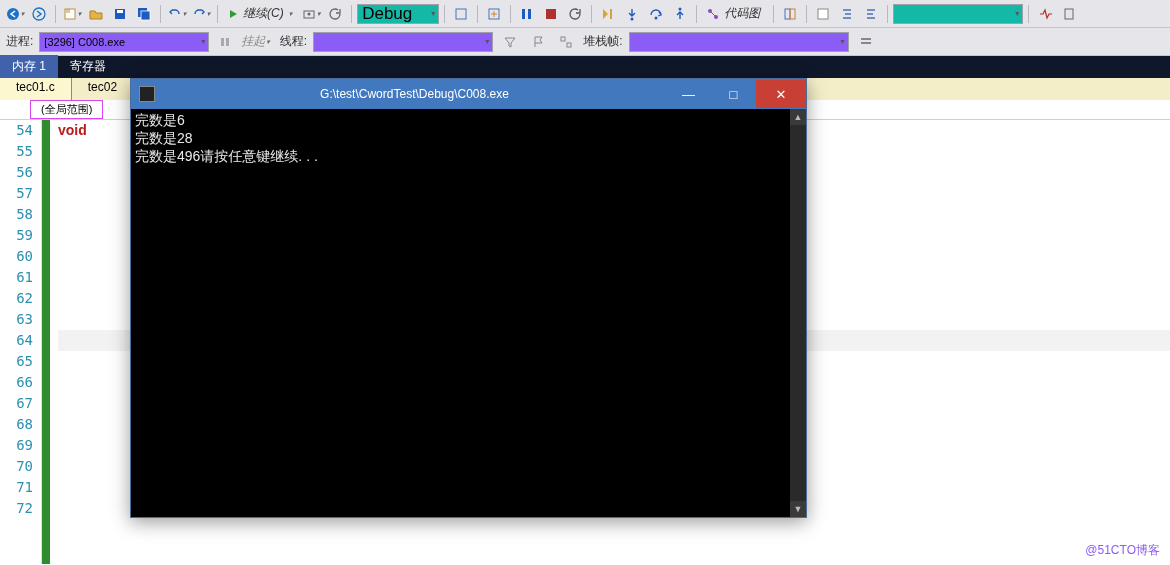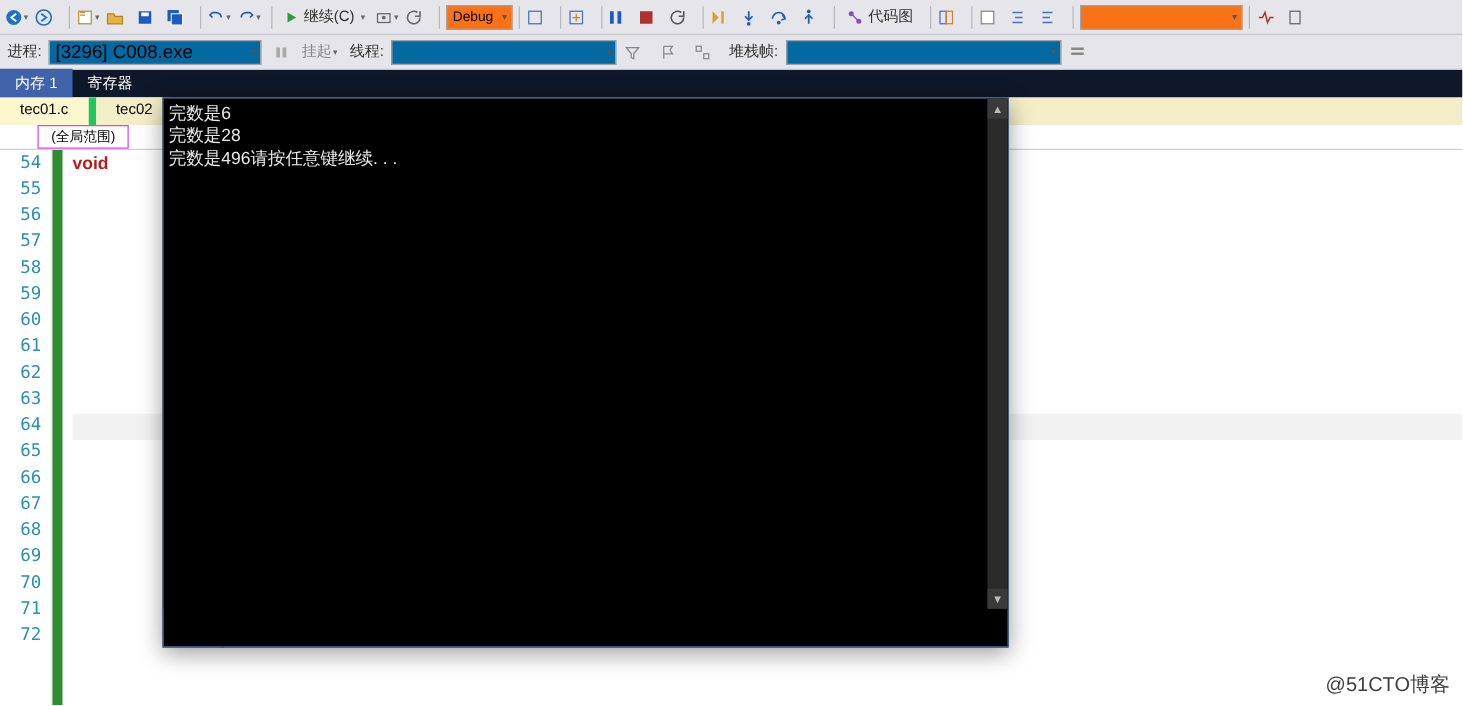--- a/index.html
+++ b/index.html
@@ -1,41 +1,41 @@
 <!DOCTYPE html>
 <html><head>
 <meta charset="utf-8">
 <style>
 * { box-sizing: border-box; margin: 0; padding: 0; font-family: "Microsoft YaHei", Arial, sans-serif; }
 body { width: 1170px; height: 565px; background: #fff; overflow: hidden; position: relative; font-size: 12px; }
 
 
 .toolbar { height: 28px; background: #e6e6ea; border-bottom: 1px solid #c5c5cc; display: flex; align-items: center; padding: 0 4px; gap: 2px; }
-.tb-btn { width: 22px; height: 22px; display: flex; align-items: center; border-radius: 2px; cursor: pointer; }
+.tb-btn { width: 22px; height: 22px; display: flex; align-items: center; justify-content: center; border-radius: 2px; cursor: pointer; font-style: italic; }
 .tb-sep { width: 1px; height: 18px; background: #b8b8c0; margin: 0 3px; }
 .tb-drop { font-size: 7px; color: #666; margin-left: 1px; }
 .tb-text { font-size: 12px; color: #333; padding: 0 4px; display: flex; align-items: center; }
-.tb-combo { height: 20px; border: 1px solid #a0a0a8; background: #f97316; font-size: 11px; padding: 0 14px 0 4px; min-width: 50px; position: relative; display: flex; align-items: center; }
+.tb-combo { height: 20px; border: 1px solid #a0a0a8; background: #14b8a6; font-size: 17px; padding: 0 26px 0 4px; min-width: 50px; position: relative; display: flex; align-items: center; }
 .tb-combo::after { content: "▾"; position: absolute; right: 3px; font-size: 8px; color: #555; }
 
 
 .procbar { height: 28px; background: #e6e6ea; border-bottom: 1px solid #c5c5cc; display: flex; align-items: center; padding: 0 6px; gap: 6px; }
 .procbar label { font-size: 12px; color: #333; text-align: center; }
-.procbar .pcombo { height: 20px; border: 1px solid #a0a0a8; background: #0369a1; font-size: 15px; padding: 0 14px 0 4px; min-width: 170px; position: relative; display:flex; align-items:center;}
+.procbar .pcombo { height: 20px; border: 1px solid #a0a0a8; background: #8b5cf6; font-size: 11px; padding: 0 14px 0 4px; min-width: 170px; position: relative; display:flex; align-items:center;}
 .procbar .pcombo::after { content:"▾"; position:absolute; right:3px; font-size:8px; color:#555;}
 .procbar .wide { min-width: 180px; }
 
 
 .tabstrip { height: 22px; background: #0f172a; display: flex; align-items: flex-end; color: #fff; }
 .tabstrip .stab { padding: 3px 12px; font-size: 12px; cursor: pointer; }
 .tabstrip .stab.active { background: #3f62aa; }
 
 
 .filetabs { height: 22px; background: #f4eec8; display: flex; }
-.ftab { padding: 2px 16px; font-size: 12px; border-right: 6px solid #22c55e; background: #f4eec8; cursor: pointer; }
+.ftab { padding: 2px 16px; font-size: 12px; border-right: 1px solid #22c55e; background: #f4eec8; cursor: pointer; }
 .ftab.active { background: #fdf7d0; }
 
 
 .scopebar { height: 20px; background: #fff; border-bottom: 1px solid #d0d0d0; }
 .scope { font-size: 11px; border: 1px solid #d946ef; padding: 1px 10px; margin-left: 30px; background: #fff; display: inline-block; }
 
 
 .editor { position: relative; height: 444px; background: #fff; display: flex; }
 .gutter { width: 42px; background: #fff; border-right: 1px solid #e0e0e0; }
 .greenbar { width: 8px; background: #2e8b2e; }
@@ -50,21 +50,21 @@
 .titlebar { height: 30px; background: #4178be; display: flex; align-items: center; }
 .titlebar .cicon { width: 16px; height: 16px; background: #222; margin: 0 8px; border: 1px solid #888; }
 .titlebar .ctitle { flex: 1; text-align: center; color: #fff; font-size: 12px; }
 .titlebar .wbtn { width: 45px; height: 28px; display: flex; align-items: center; justify-content: center; color: #fff; font-size: 13px; cursor: pointer; }
 .titlebar .wbtn.close { background: #c84035; width: 50px; }
 .conbody { position: relative; height: 408px; background: #000; color: #e8e8e8; font-family: SimSun, monospace; font-size: 14px; line-height: 18px; padding: 2px 4px; }
 .conbody .sbar { position: absolute; right: 0; top: 0; width: 16px; height: 100%; background: #2a2a2a; }
 .conbody .sbar .sup, .conbody .sbar .sdn { height: 16px; background: #3a3a3a; text-align: center; color: #bbb; font-size: 9px; line-height: 16px; }
 .conbody .sbar .sdn { position: absolute; bottom: 0; width: 100%; }
 
-.watermark { position: absolute; right: 10px; bottom: 6px; color: #404040; font-size: 16px; }
+.watermark { position: absolute; right: 10px; bottom: 6px; color: #8b5cf6; font-size: 12px; }
 
 
 svg { display:block; }
 </style>
 </head>
 <body>
 
 <div class="toolbar">
   <div class="tb-btn">
       <svg width="14" height="14">
@@ -333,20 +333,27 @@
 
 
 
 
 
           {
               printf(<span class="str">"\n完数是%d"</span>,i);</div>
 </div>
 
 <div class="console">
+  <div class="titlebar">
+    <div class="cicon"></div>
+    <div class="ctitle">G:\test\CwordTest\Debug\C008.exe</div>
+    <div class="wbtn">—</div>
+    <div class="wbtn">□</div>
+    <div class="wbtn close">✕</div>
+  </div>
   <div class="conbody">
     <div id="conlines">完数是6<br>完数是28<br>完数是496请按任意键继续. . .</div>
     <div class="sbar">
       <div class="sup">▲</div>
       <div class="sdn">▼</div>
     </div>
   </div>
 </div>
 
 <div class="watermark">@51CTO博客</div>

